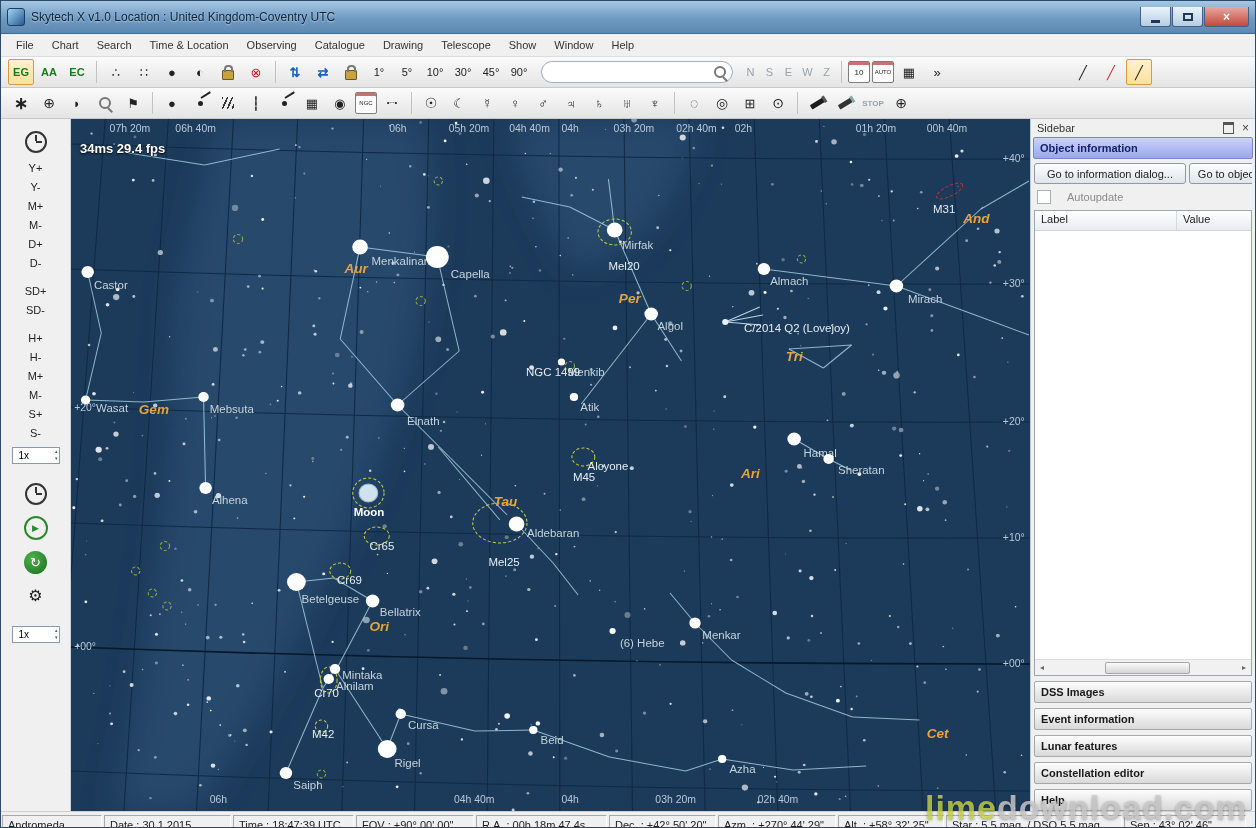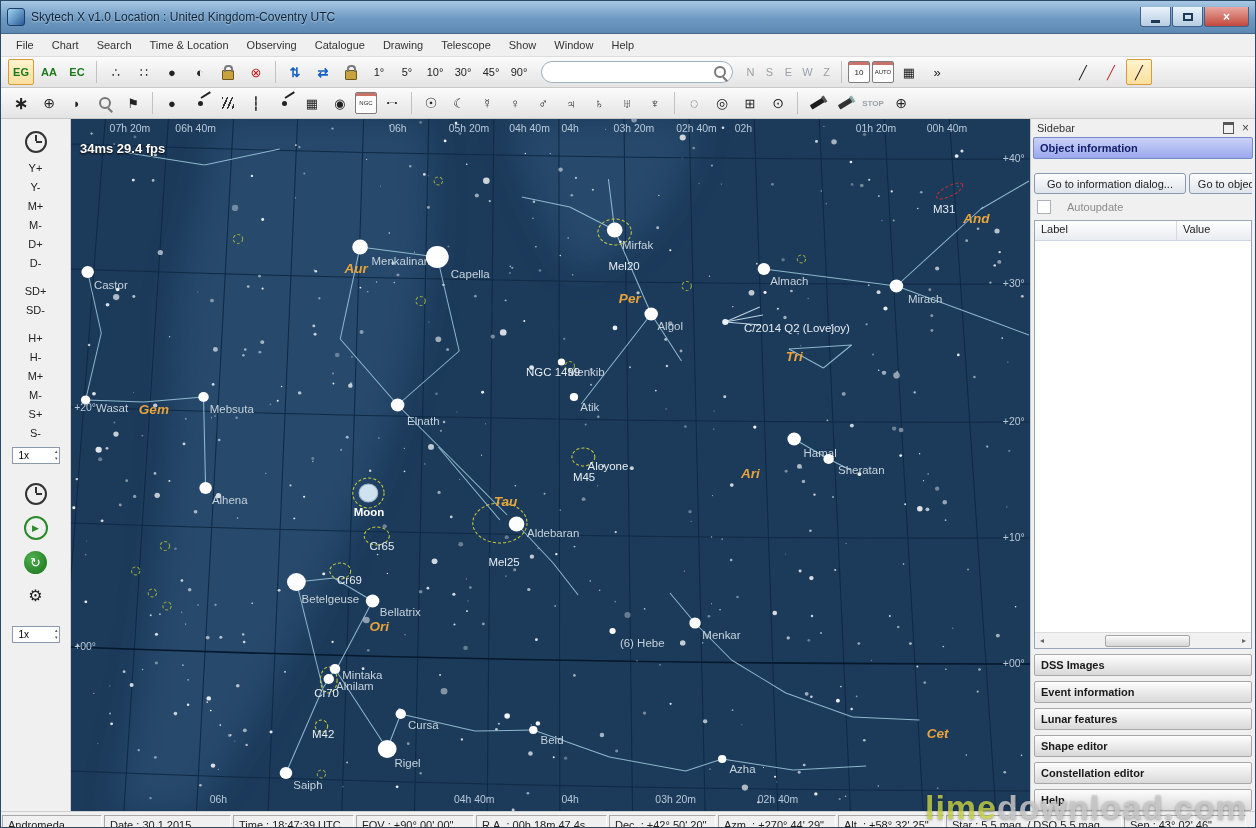--- a/index.html
+++ b/index.html
@@ -75,21 +75,21 @@
   .fps{position:absolute;top:22px;left:9px;color:#fff;font-weight:bold;font-size:13px;text-shadow:0 1px 2px #000;}
   
   .sidebar{width:225px;flex:none;background:#f0f0f0;border-left:1px solid #c8c8c8;display:flex;flex-direction:column;
            padding:0 2px;box-sizing:border-box;}
   .sbhead{height:18px;display:flex;align-items:center;font-size:11px;color:#333;padding:0 4px;flex:none;}
   .sbicons{margin-left:auto;display:flex;gap:8px;align-items:center;color:#444;}
   .dockic{width:9px;height:8px;border:1px solid #555;border-top:3px solid #555;}
   .closeic{font-size:12px;line-height:10px;}
   .objinfo-head{height:20px;line-height:20px;background:linear-gradient(#ccd2f8,#9aa8ec);border:1px solid #7888cc;
                 border-radius:2px;font-weight:bold;font-size:11px;color:#15206a;padding-left:6px;flex:none;}
-  .btnrow{display:flex;gap:3px;margin:14px 1px 4px;overflow:hidden;flex:none;}
+  .btnrow{display:flex;gap:3px;margin:4px 1px 4px;overflow:hidden;flex:none;}
   .sbtn{height:21px;font-size:11px;border:1px solid #8a9aac;border-radius:3px;background:linear-gradient(#fdfdfd,#dfe5ec);
         color:#222;padding:0 6px;white-space:nowrap;overflow:hidden;flex:none;font-family:inherit;}
   .sbtn.b1{width:152px;}.sbtn.b2{width:77px;}.sbtn.b3{width:44px;}
   .chkrow{display:flex;align-items:center;gap:16px;font-size:11px;color:#8c8c8c;margin:2px 4px 6px;flex:none;}
   .chk{width:12px;height:12px;border:1px solid #aab0bc;background:#fff;flex:none;}
   .tbl{flex:1;display:flex;flex-direction:column;border:1px solid #9aa5b5;background:#fff;margin:0 1px;min-height:0;}
   .tblhead{display:flex;height:19px;background:linear-gradient(#fefefe,#e9ecf2);border-bottom:1px solid #cfd6e0;
            font-size:11px;color:#222;flex:none;}
   .th{padding:2px 6px;border-right:1px solid #d4dae4;box-sizing:border-box;}
   .th.c1{width:142px;flex:none;}.th.c2{flex:1;border-right:none;}
@@ -1052,21 +1052,20 @@
           <span class="track">
               <span class="thumb"></span>
             </span>
           <span class="arr">▸</span>
         </div>
       </div>
       <div id="sbpanels">
           <div class="sbpanel">DSS Images</div>
           <div class="sbpanel">Event information</div>
           <div class="sbpanel">Lunar features</div>
-          <div class="sbpanel">Shape editor</div>
           <div class="sbpanel">Constellation editor</div>
           <div class="sbpanel">Help</div>
         </div>
     </div>
   </div>
 
   <div class="statusbar" id="statusbar">
       <div class="stitem" style="width: 100px;">Andromeda</div>
       <div class="stitem" style="width: 127px;">Date : 30.1.2015</div>
       <div class="stitem" style="width: 121px;">Time : 18:47:39 UTC</div>

